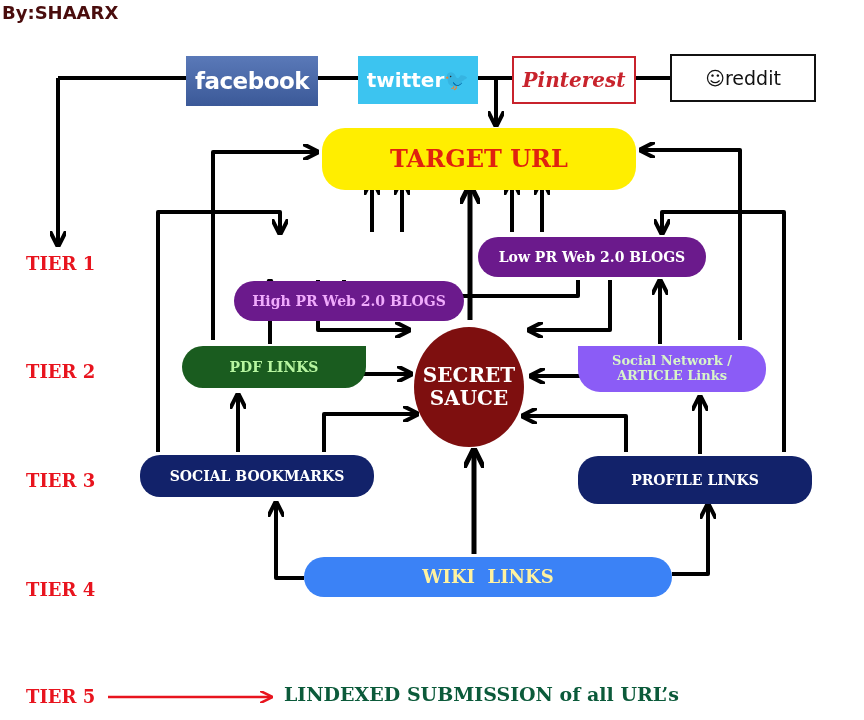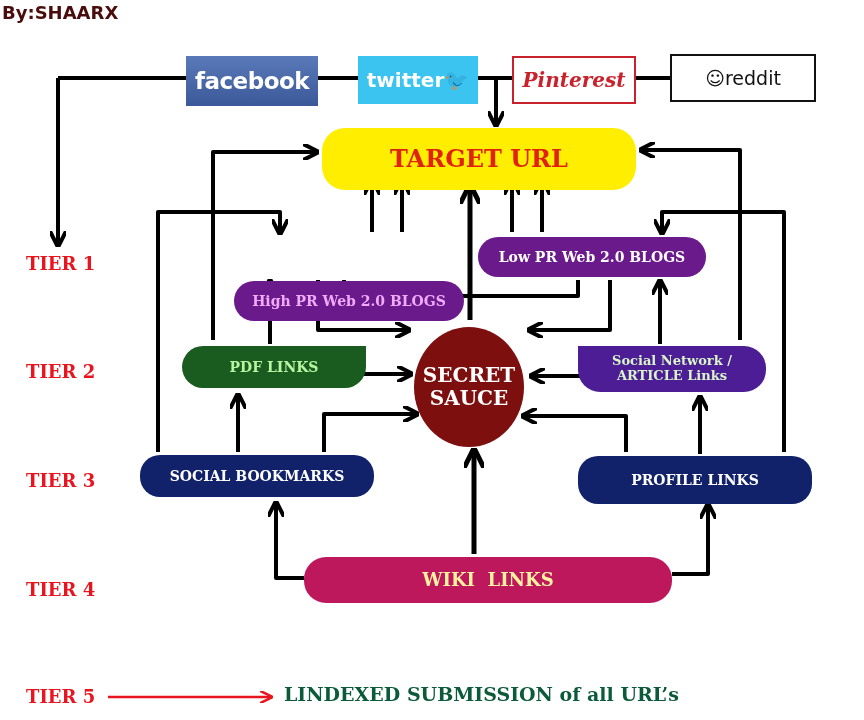--- a/index.html
+++ b/index.html
@@ -9,25 +9,25 @@
   .logo { position:absolute; display:flex; align-items:center; justify-content:center; box-sizing:border-box; font-family:"DejaVu Sans", sans-serif; font-weight:bold;margin-top:36px; }
   .fb { left:186px; top:20px; width:132px; height:50px; background:linear-gradient(#5a79b8,#3b5998); color:#fff; font-size:23px; letter-spacing:-0.5px; }
   .tw { left:358px; top:20px; width:120px; height:48px; background:#3cc4f0; color:#fff; font-size:20px; }
   .pin { left:512px; top:20px; width:124px; height:48px; border:2px solid #c8232c; background:#fff; color:#c8232c; font-family:"DejaVu Serif", serif; font-style:italic; font-size:20px; }
   .rd { left:670px; top:18px; width:146px; height:48px; border:2px solid #111; background:#fff; color:#111; font-size:19px; font-weight:normal; }
   .node { position:absolute; display:flex; align-items:center; justify-content:center; text-align:center; font-weight:bold; box-sizing:border-box; line-height:1.15; }
   .target { left:322px; top:128px; width:314px; height:62px; background:#ffee00; border-radius:23px; color:#e0220f; font-size:24px; }
   .hpr { left:234px; top:243px; width:230px; height:40px; background:#6b1a8c; border-radius:20px; color:#f0abfc; font-size:14px;margin-top:38px; }
   .lpr { left:478px; top:237px; width:228px; height:40px; background:#6b1a8c; border-radius:20px; color:#fff; font-size:14px; }
   .pdf { left:182px; top:346px; width:184px; height:42px; background:#1a5c1f; border-radius:21px 0 21px 21px; color:#b7f5a0; font-size:14px; }
-  .snet { left:578px; top:346px; width:188px; height:46px; background:#4c1d95; border-radius:0 22px 22px 22px; color:#d8f5c8; font-size:13px;justify-content:center; }
+  .snet { left:578px; top:346px; width:188px; height:46px; background:#8b5cf6; border-radius:0 22px 22px 22px; color:#d8f5c8; font-size:13px;justify-content:center; }
   .sauce { left:414px; top:327px; width:110px; height:120px; background:#7e0f0f; border-radius:50%; color:#fff; font-size:20px; }
   .sb { left:140px; top:455px; width:234px; height:42px; background:#12226a; border-radius:20px; color:#fff; font-size:14px; }
   .pl { left:578px; top:456px; width:234px; height:48px; background:#12226a; border-radius:20px; color:#fff; font-size:14px; }
-  .wiki { left:304px; top:557px; width:368px; height:46px; background:#be185d; border-radius:22px; color:#fff2a0; font-size:18px; }
+  .wiki { left:304px; top:557px; width:368px; height:40px; background:#3b82f6; border-radius:22px; color:#fff2a0; font-size:18px; }
   .tier { position:absolute; left:26px; font-weight:bold; color:#e8141e; font-size:18px; }
   .t1 { top:253px; } .t2 { top:361px; } .t3 { top:470px; } .t4 { top:579px; } .t5 { top:686px; }
   .lindexed { position:absolute; left:284px; top:683px; font-weight:bold; color:#0b5a3a; font-size:19px; }
 </style>
 </head>
 <body>
 
 <svg width="864" height="720">
   <defs>
     <marker id="ah" viewBox="0 0 10 10" refX="8" refY="5" markerWidth="4" markerHeight="4" orient="auto-start-reverse">

